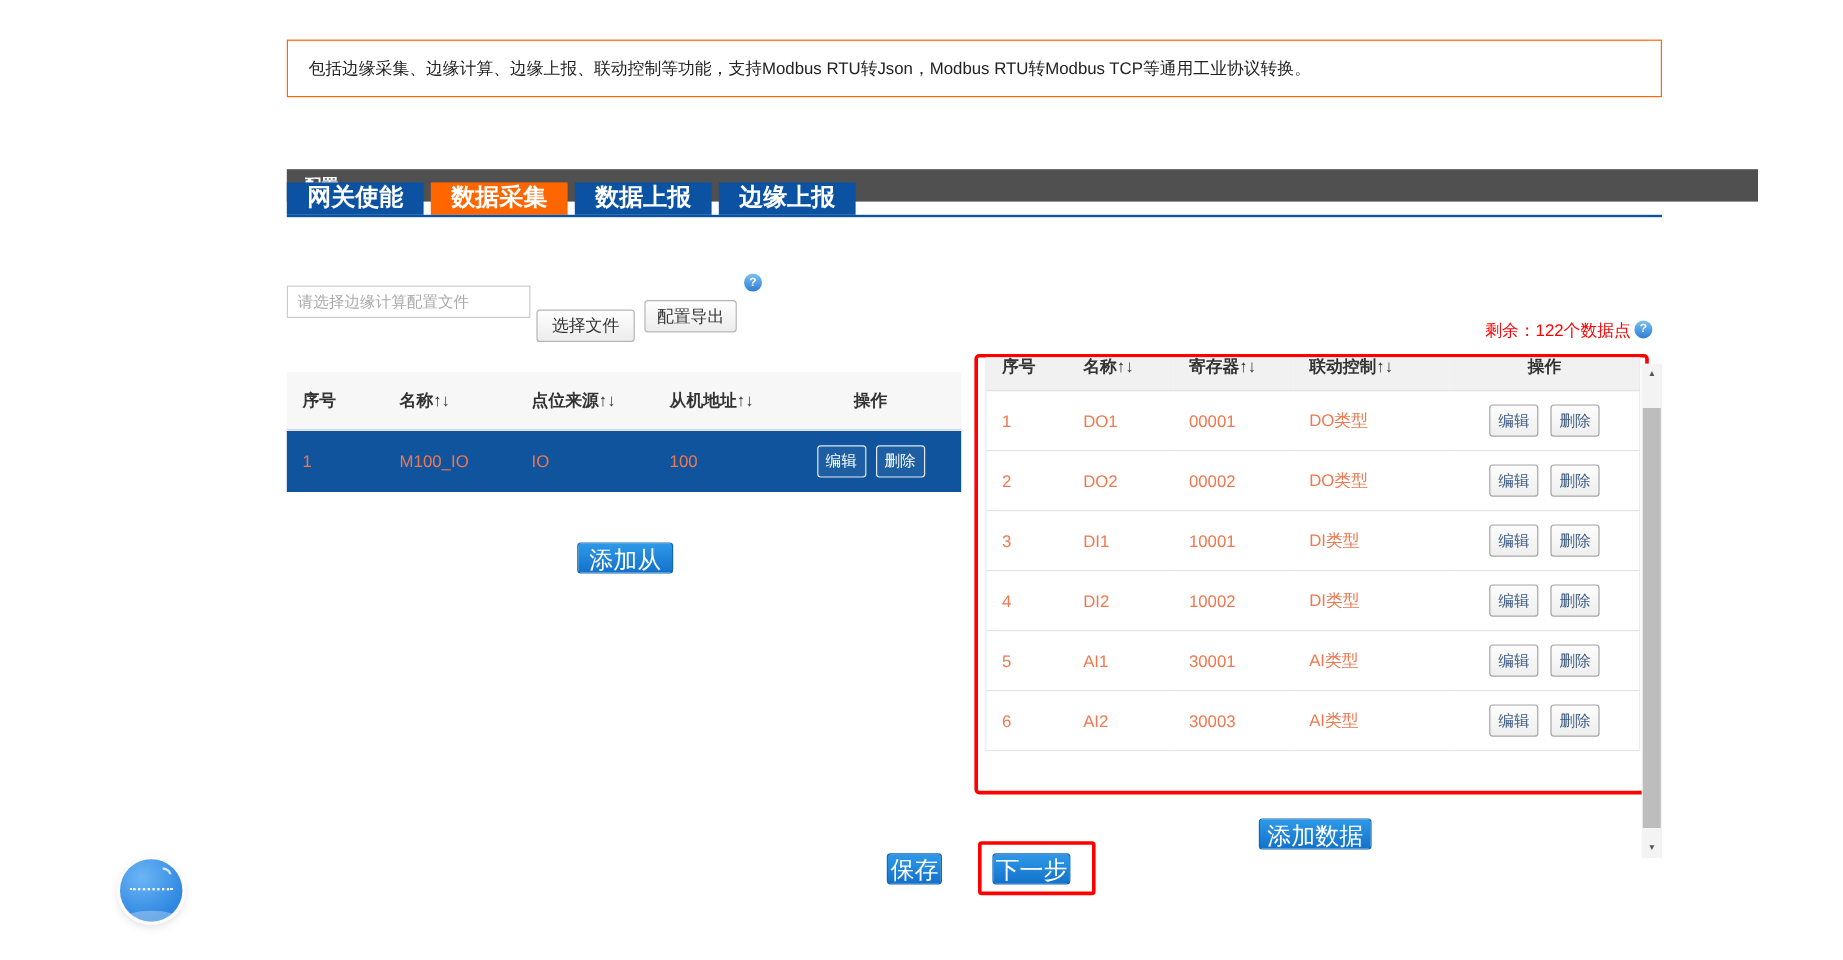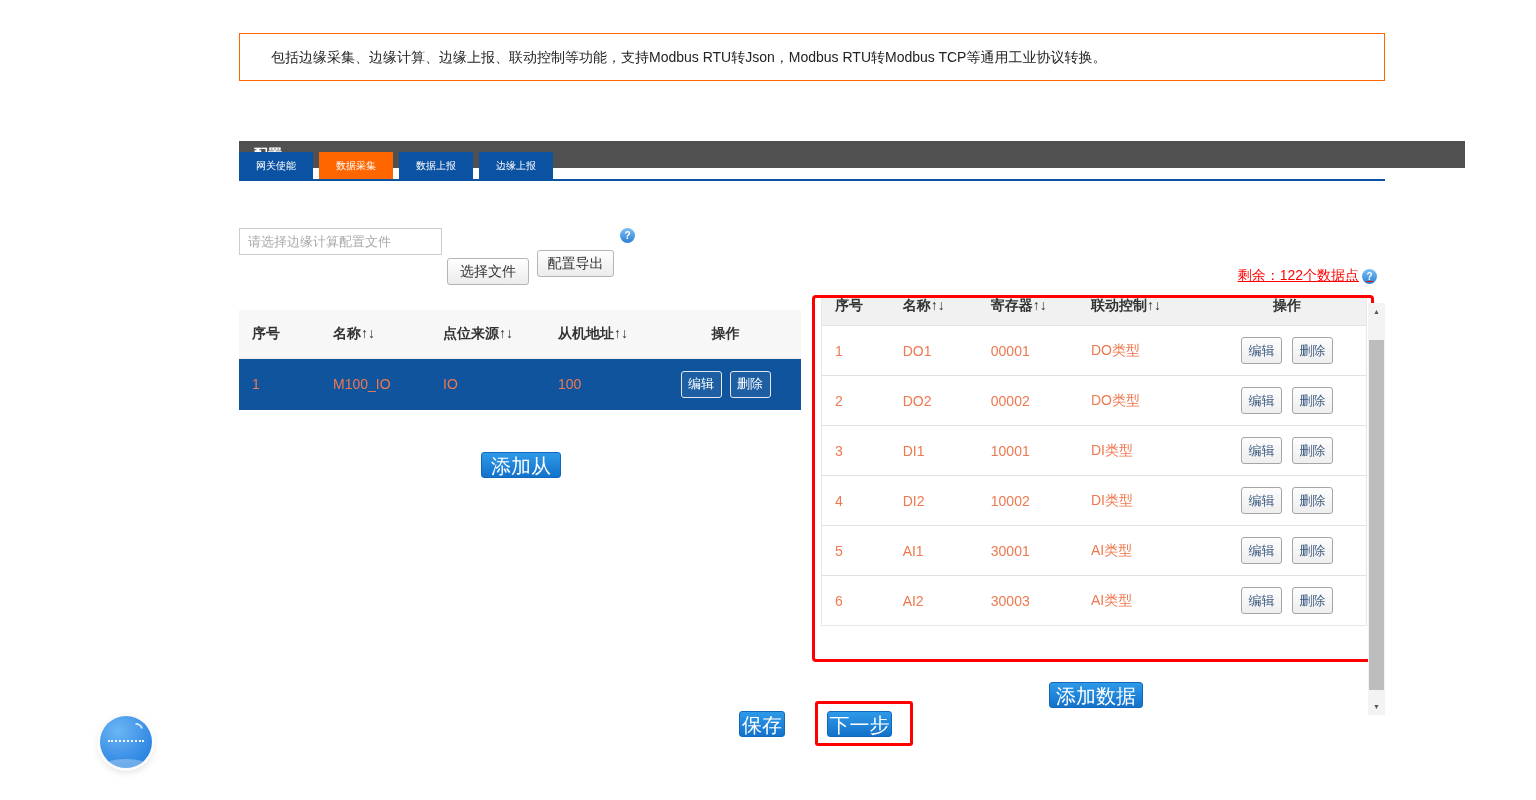--- a/index.html
+++ b/index.html
@@ -6,49 +6,49 @@
   html,body { background:#fff; }
   body { font-family:"Liberation Sans","DejaVu Sans",sans-serif; }
   .canvas { position:relative; width:1536px; height:800px; background:#fff; overflow:hidden; }
 
   
   .title-bar { position:absolute; left:239px; top:7px; width:1146px; height:26px;
     background:var(--accent,#ff6600); color:#fff; font-size:14px; font-weight:bold;
     line-height:26px; padding-left:15px; }
   .desc-box { position:absolute; left:239px; top:33px; width:1146px; height:48px;
     border:1px solid var(--accent,#ff6600); background:#fff; color:#222; font-size:14px;
-    line-height:46px; padding-left:31px; white-space:nowrap; overflow:hidden; }
+    line-height:46px; padding-left:17px; white-space:nowrap; overflow:hidden; }
   .section-bar { position:absolute; left:239px; top:103px; width:1226px; height:27px;
     background:var(--section_gray,#505050); color:#fff; font-size:14px; font-weight:bold;
     line-height:27px; padding-left:15px;margin-top:38px; }
 
   
   .tab-bar { position:absolute; left:239px; top:152px; height:27px; display:flex; gap:6px; }
   .tab { height:27px; line-height:27px; padding:0 17px; background:var(--blue,#0c52a2);
-    color:#fff; font-size:10px; font-weight:normal; cursor:pointer; white-space:nowrap; }
+    color:#fff; font-size:20px; font-weight:bold; cursor:pointer; white-space:nowrap; }
   .tab.active { background:var(--accent,#ff6600); }
   .tab-underline { position:absolute; left:239px; top:179px; width:1146px; height:2px;
     background:var(--blue,#0c52a2); }
 
   
-  .file-input { position:absolute; left:239px; top:228px; width:203px; height:27px;
+  .file-input { position:absolute; left:239px; top:238px; width:203px; height:27px;
     border:1px solid #ccc; padding:0 8px; font-size:13px; color:#555; outline:none;
     font-family:inherit; }
   .file-input::placeholder { color:#aaa; }
   .gray-btn { position:absolute; height:27px; background:linear-gradient(#fefefe,#ececec);
     border:1px solid #b5b5b5; border-radius:3px; color:#333; font-size:14px; cursor:pointer;
     font-family:inherit; }
   .choose { left:447px; top:222px; width:82px;margin-top:36px; }
   .export { left:537px; top:222px; width:77px;margin-top:28px; }
   .help-icon { width:15px; height:15px; border-radius:50%;
     background:linear-gradient(#7cc0f8,#2e7ed2); color:#fff; font-size:10px; font-weight:bold;
     text-align:center; line-height:15px; cursor:pointer; display:inline-block; }
   .hi1 { position:absolute; left:620px; top:228px; }
-  .quota { position:absolute; right:159px; top:267px; display:flex; align-items:center; gap:3px;
-    color:var(--red,#ff0000); font-size:14px;text-decoration:underline; }
+  .quota { position:absolute; right:159px; top:267px; display:flex; gap:3px;
+    color:var(--red,#ff0000); font-size:14px; }
 
   
   .slave-table { position:absolute; left:239px; top:310px; width:562px;
     border-collapse:collapse; table-layout:fixed; }
   .slave-table th { height:48px; background:#f7f7f7; font-size:14px; font-weight:bold;
     color:#333; text-align:left; padding-left:13px; border-bottom:1px solid #ececec; }
   .slave-table th:last-child { text-align:center; padding-left:0; }
   .slave-table td { height:52px; font-size:14px; color:var(--row_text,#ef7850);
     padding-left:13px; }
   .slave-table td:last-child { text-align:center; padding-left:0; }

